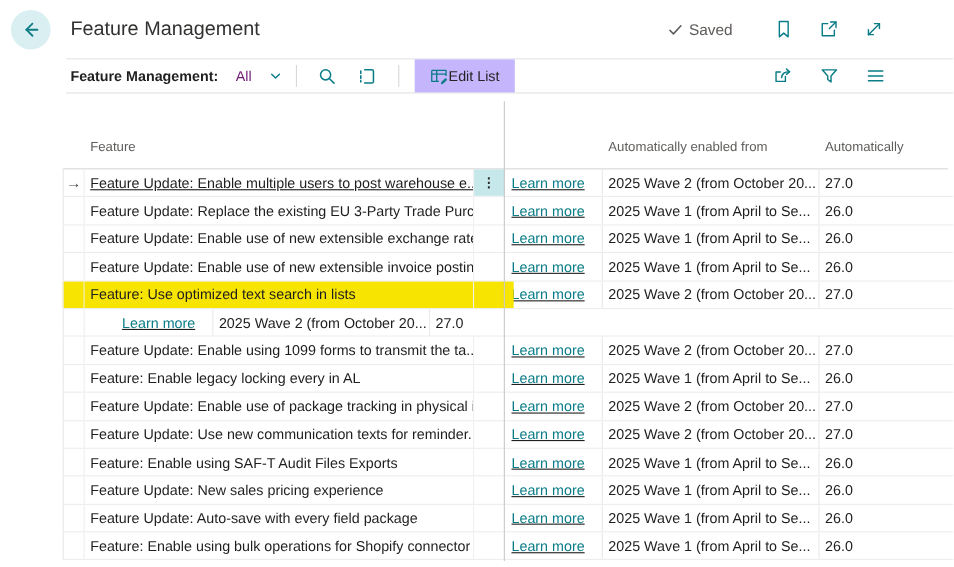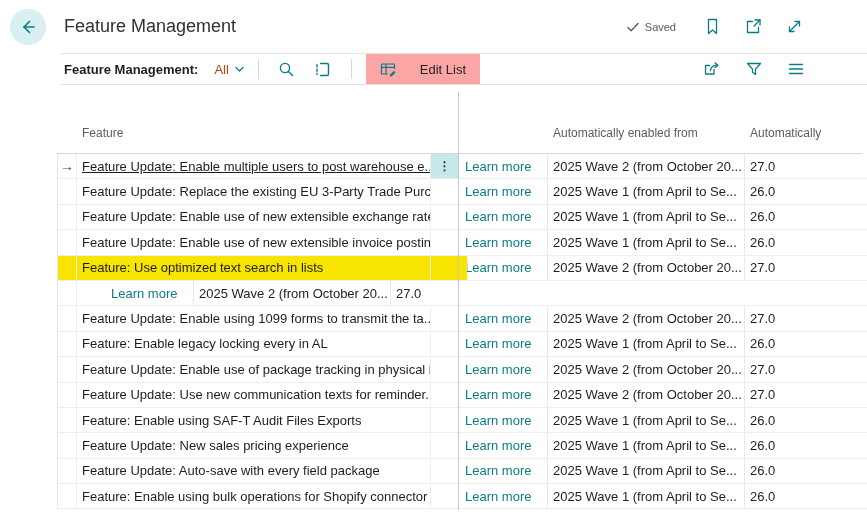--- a/index.html
+++ b/index.html
@@ -7,32 +7,32 @@
     font-family:"Liberation Sans", sans-serif; color:#242424; }
   .stage { position:relative; width:867px; height:515px; background:#fff; }
 
   
   .topbar { position:absolute; left:0; top:0; right:0; height:53px;
     display:flex; align-items:center; }
   .back-btn { width:36px; height:36px; border-radius:50%; background:#d9eff1;
     margin-left:10px; display:flex; align-items:center; justify-content:center; cursor:pointer; }
   .page-title { margin-left:18px; font-size:18px; color:#323130; }
   .topbar-right { margin-left:auto; margin-right:64px; display:flex; align-items:center; gap:24px; }
-  .saved { display:flex; align-items:center; gap:5px; color:#5d5a58; font-size:11px; margin-right:4px; }
+  .saved { display:flex; align-items:center; gap:5px; color:#5d5a58; font-size:14px; margin-right:14px; }
   .icon-btn { display:flex; align-items:center; justify-content:center; cursor:pointer; }
 
   
   .toolbar { position:absolute; left:60px; right:0; top:53px; height:32px;
     border-top:1px solid #e4e4e4; border-bottom:1px solid #e1e1e1;
     display:flex; align-items:center; padding-left:4px; padding-right:62px; font-size:13px; }
   .tb-caption { font-weight:bold; color:#1f1f1f; }
-  .tb-filter { display:flex; align-items:center; gap:5px; color:#c2410c; margin-left:16px; cursor:pointer; }
+  .tb-filter { display:flex; align-items:center; gap:16px; color:#701a75; margin-left:16px; cursor:pointer; }
   .tb-sep { width:1px; height:20px; background:#d8d8d8; margin:0 13px; }
   .tb-icon { width:30px; height:30px; display:flex; align-items:center; justify-content:center; cursor:pointer; }
-  .edit-list-btn { height:100%; background:#fca5a5; display:flex; align-items:center; gap:23px;
+  .edit-list-btn { height:100%; background:#c4b5fd; display:flex; align-items:center; gap:0;
     padding:0 14px; margin-left:1px; color:#242424; cursor:pointer; }
   .tb-spacer { flex:1; }
   .tb-right { display:flex; align-items:center; gap:24px; }
 
   
   .thead { position:absolute; left:57px; right:5px; top:126px; height:28px;
     border-bottom:1px solid #d8d8d8; display:flex; align-items:flex-start;
     font-size:12px; color:#5f5d5b; padding-bottom:25px; }
   .h-sel { width:20px; }
   .h-feat { width:354px; padding-left:5px; }
@@ -44,21 +44,21 @@
   
   .grid { position:absolute; left:57px; right:0; top:154px; }
   .row { display:flex; align-items:stretch; height:25.4px; border-bottom:1px solid #ededed;
     font-size:13px; color:#1e1e1e; }
   .row > div { display:flex; align-items:center; }
   .c-sel { width:20px; justify-content:center; border-left:1px solid #e8e8e8;
     border-right:1px solid #eeeeee; color:#474747; }
   .c-feat { width:354px; padding-left:5px; border-right:1px solid #efefef;
     white-space:nowrap; overflow:hidden; }
   .c-ell { width:28px; justify-content:center; }
-  .c-learn { width:89px; padding-left:6px; position:relative; border-right:1px solid #e9e9e9; }
+  .c-learn { width:89px; padding-left:6px; position:relative; border-right:1px solid #e9e9e9;text-decoration:underline; }
   .c-wave { width:197px; padding-left:5px; border-right:1px solid #e9e9e9;
     white-space:nowrap; overflow:hidden; }
   .c-ver { flex:1; padding-left:5px; }
   .learn { color:#0a7c87; text-decoration:none; cursor:pointer; }
   .sel-arrow { visibility:hidden; font-size:14px; line-height:1; }
   .ell-glyph { visibility:hidden; font-weight:bold; color:#2b2b2b; font-size:12px; letter-spacing:1px; }
   .row.selected .sel-arrow { visibility:visible; }
   .row.selected .c-ell { background:#c6e8eb; }
   .row.selected .ell-glyph { visibility:visible; }
   .row.selected .c-feat span { text-decoration:underline; }

